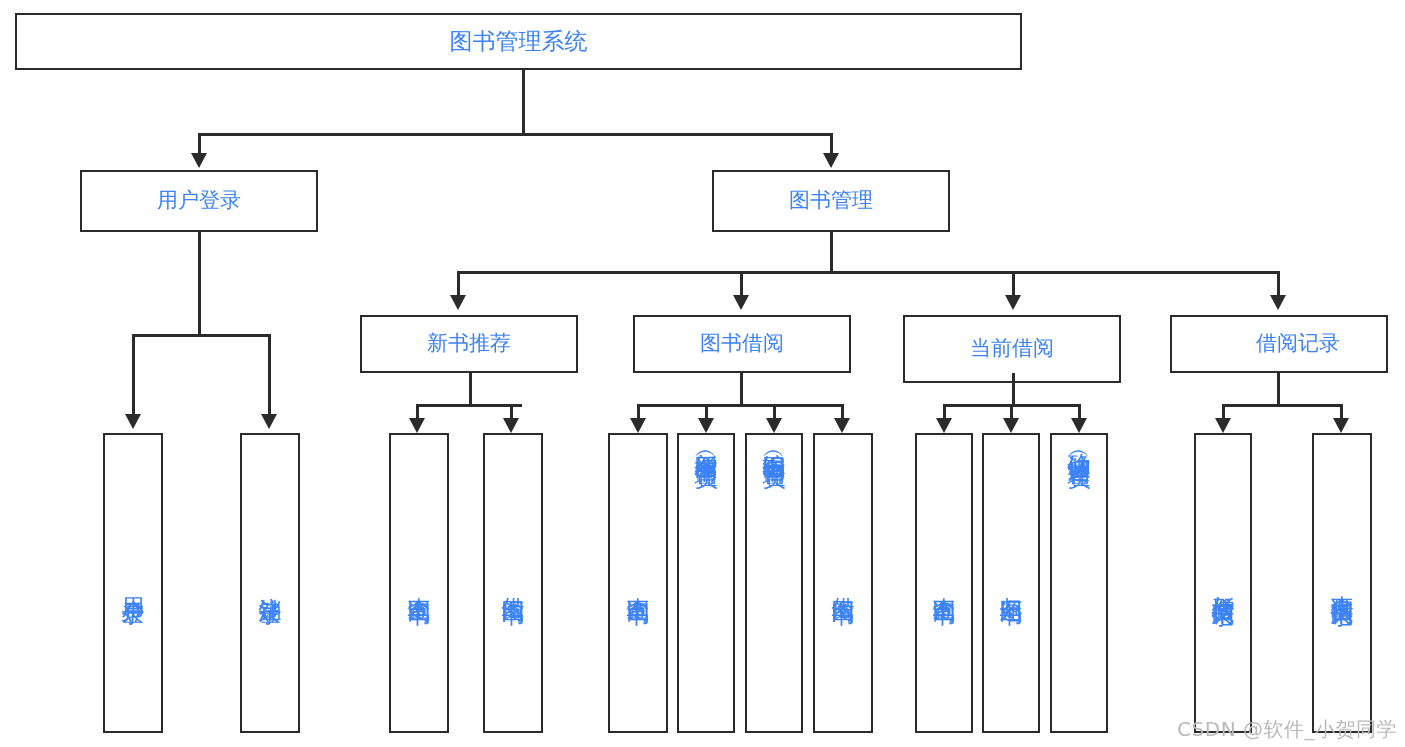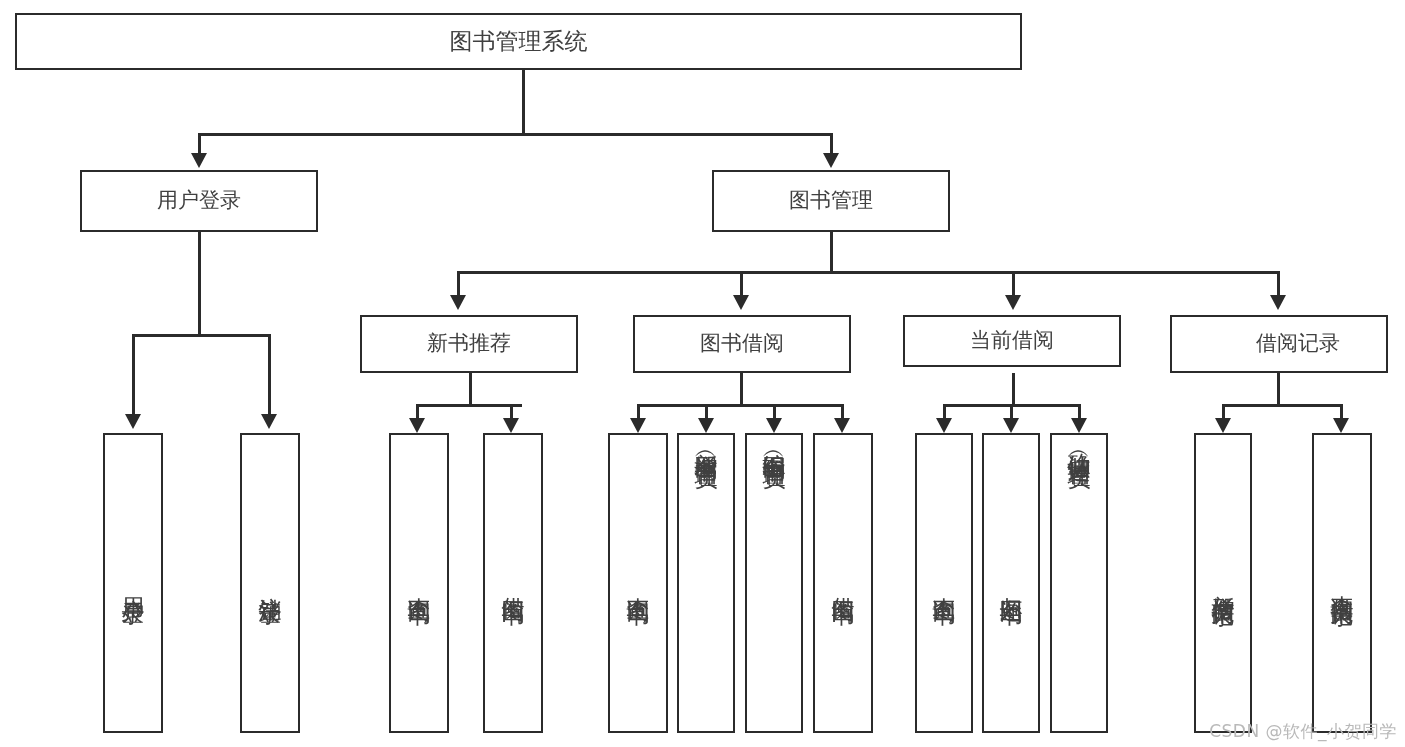--- a/index.html
+++ b/index.html
@@ -17,21 +17,21 @@
   }
   
   .node{
     position:absolute;
     box-sizing:border-box;
     border:2.5px solid #2b2b2b;
     background:#ffffff;
     display:flex;
     align-items:center;
     justify-content:center;
-    color:#404040;
+    color:#3b82f6;
   }
   .node .lbl{
     display:block;
     white-space:pre-line;
     line-height:1.12;
   }
   
   .node.root{
     font-size:23px;
   }
@@ -72,21 +72,21 @@
     width:0;height:0;
     border-left:8px solid transparent;
     border-right:8px solid transparent;
     border-top:15px solid #2b2b2b;
   }
   
   #watermark{
     position:absolute;
     right:8px;
     bottom:4px;
-    font-size:17px;
+    font-size:20px;
     color:#b9b9b9;
     letter-spacing:.5px;
     pointer-events:none;
     white-space:nowrap;
   }
 </style>
 </head>
 <body>
 
 <div id="canvas">
@@ -130,21 +130,21 @@
   <div class="arrow" style="left:1005px;top:295px;"></div>
   <div class="vline" style="left:1277px;top:271px;height:26px;"></div>
   <div class="arrow" style="left:1270px;top:295px;"></div>
 
   <div class="node lvl2" style="left:360px;top:315px;width:218px;height:58px;">
     <span class="lbl">新书推荐</span>
   </div>
   <div class="node lvl2" style="left:633px;top:315px;width:218px;height:58px;">
     <span class="lbl">图书借阅</span>
   </div>
-  <div class="node lvl2" style="left:903px;top:315px;width:218px;height:52px;">
+  <div class="node lvl2" style="left:903px;top:315px;width:218px;height:68px;">
     <span class="lbl">当前借阅</span>
   </div>
   <div class="node lvl2" style="left:1170px;top:315px;width:218px;height:58px;padding-left:38px;">
     <span class="lbl">借阅记录</span>
   </div>
 
   <div class="vline" style="left:469px;top:373px;height:33px;"></div>
   <div class="hline" style="left:416px;top:404px;width:106px;"></div>
   <div class="vline" style="left:416px;top:404px;height:16px;"></div>
   <div class="arrow" style="left:409px;top:418px;"></div>

